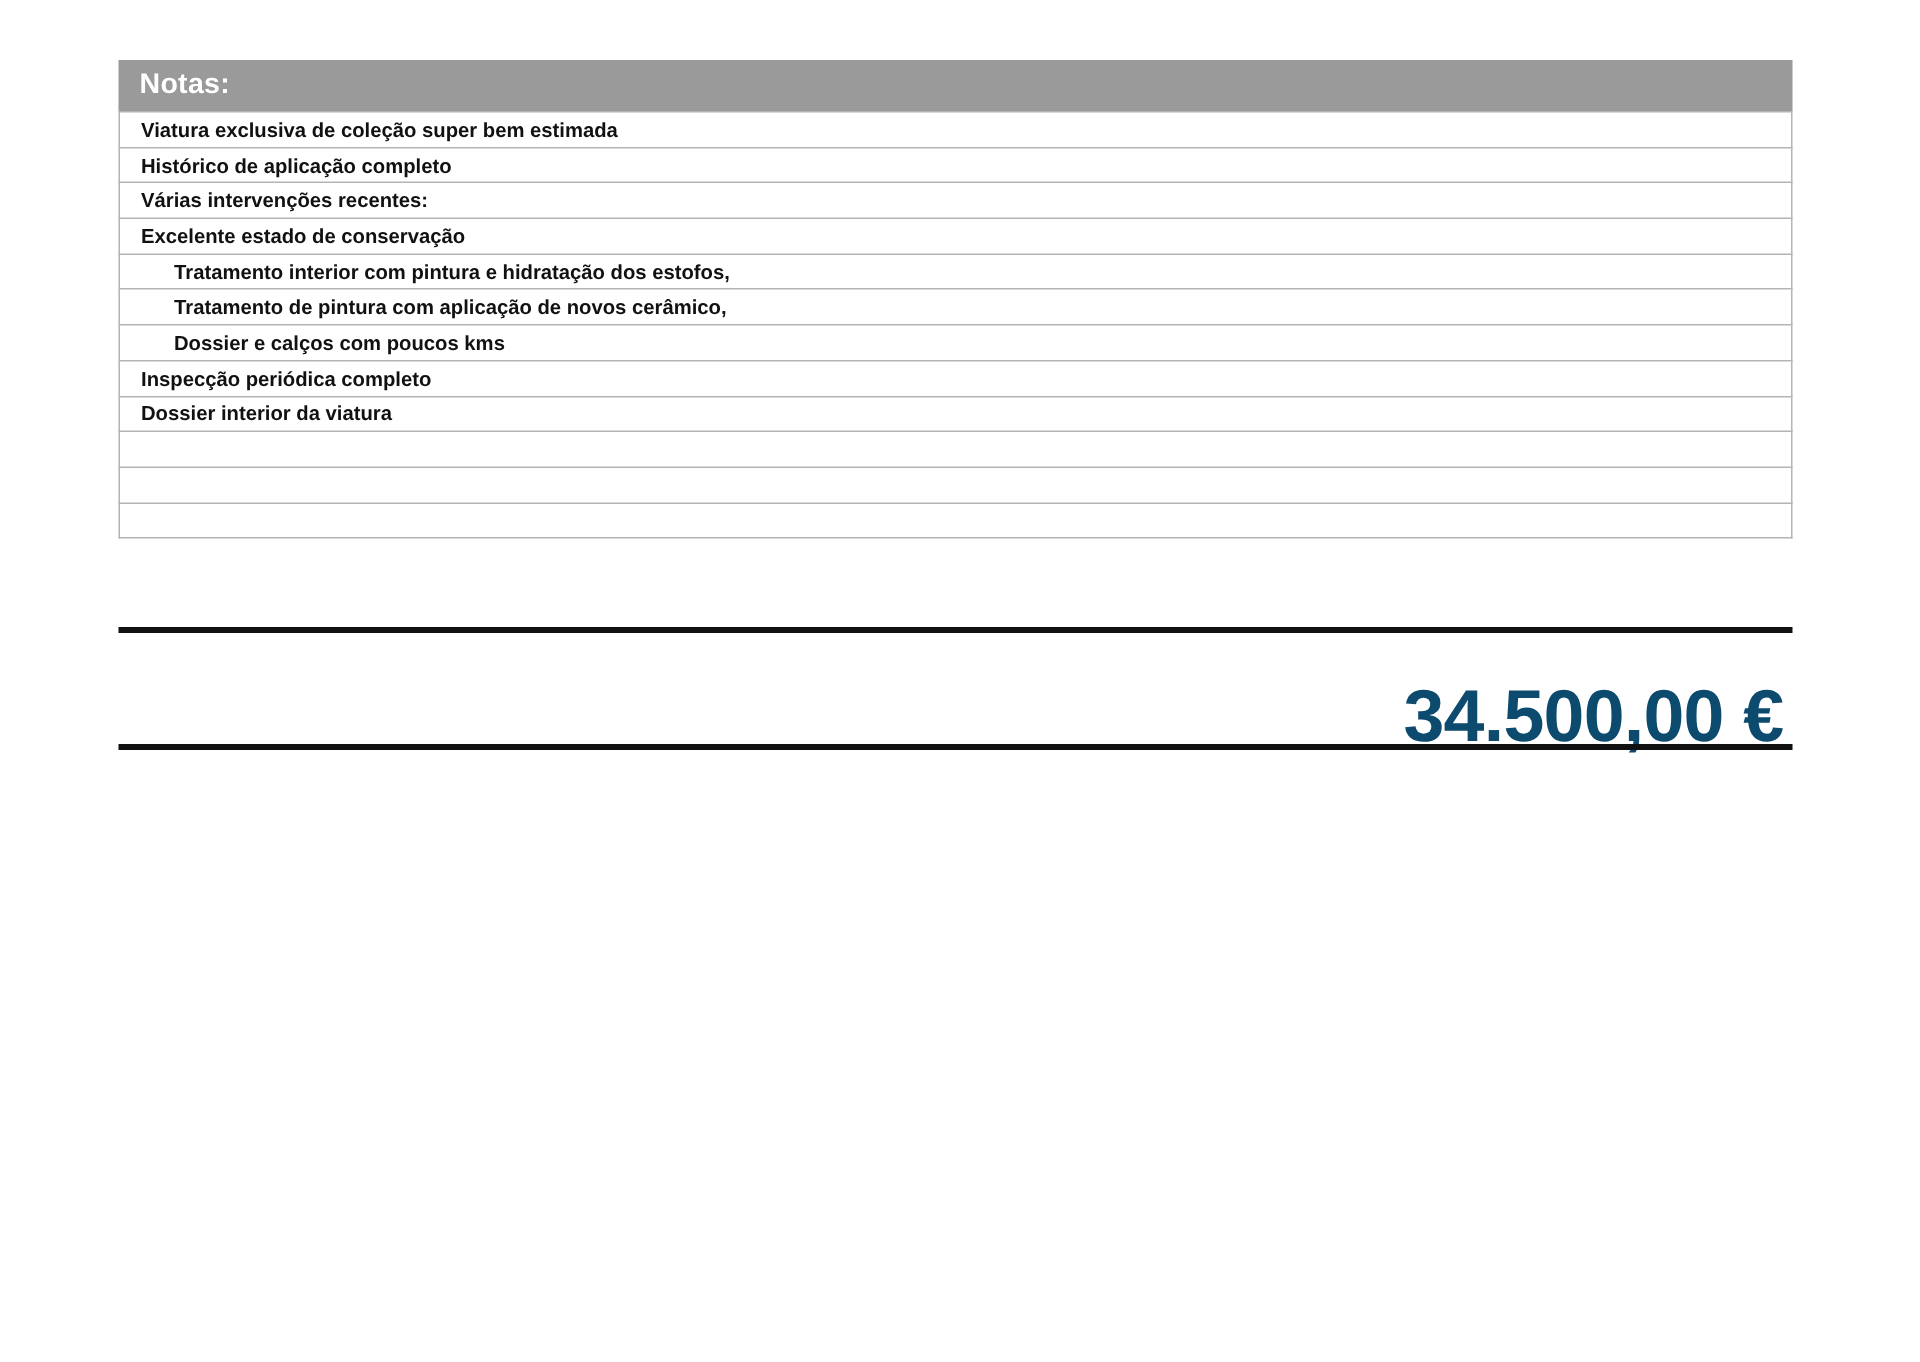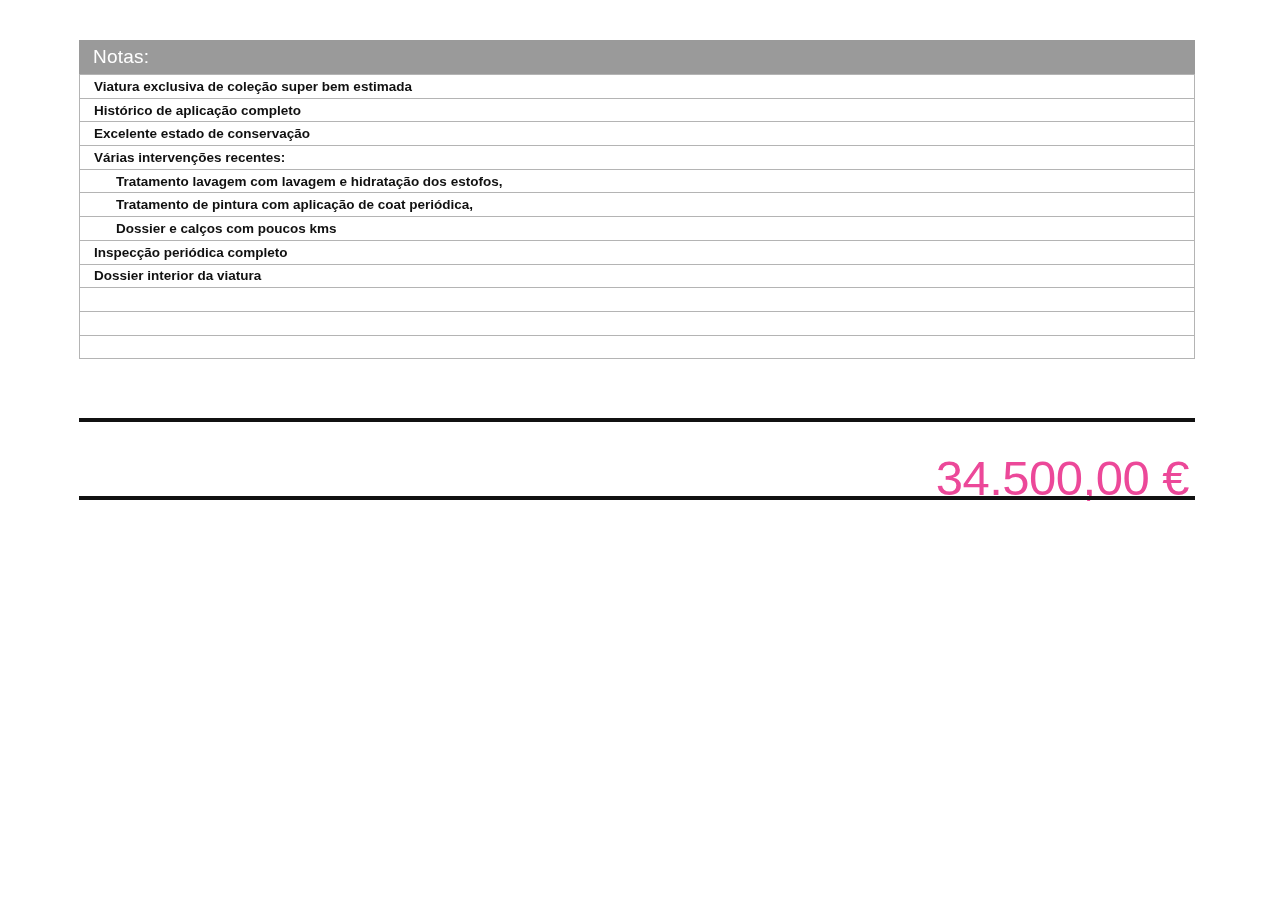--- a/index.html
+++ b/index.html
@@ -25,21 +25,21 @@
   .notes-block {
     position: absolute;
     left: 79px;
     top: 40px;
     width: 1116px;
   }
   .notes-header {
     background: #9a9a9a;
     color: #ffffff;
     font-size: 19px;
-    font-weight: normal;
+    font-weight: bold;
     line-height: 34px;
     height: 34px;
     padding-left: 14px;
     box-sizing: border-box;
     letter-spacing: 0.2px;
   }
   .notes-table {
     border-collapse: collapse;
     width: 100%;
     table-layout: fixed;
@@ -82,22 +82,22 @@
     left: 79px;
     top: 424px;
     width: 1116px;
     height: 68px;
     display: flex;
     align-items: center;
     justify-content: flex-end;
   }
   .total-value {
     font-size: 49px;
-    font-weight: normal;
-    color: #ec4899;
+    font-weight: bold;
+    color: #0c4a6e;
     letter-spacing: -0.5px;
     padding-right: 6px;
     line-height: 1;
     margin-top: 40px;
   }
   .total-rule {
     position: absolute;
     left: 79px;
     top: 496px;
     width: 1116px;
@@ -114,30 +114,30 @@
     <div class="notes-header">Notas:</div>
     <table class="notes-table">
       <tbody>
         <tr>
           <td>Viatura exclusiva de coleção super bem estimada</td>
         </tr>
         <tr>
           <td>Histórico de aplicação completo</td>
         </tr>
         <tr>
+          <td>Várias intervenções recentes:</td>
+        </tr>
+        <tr>
           <td>Excelente estado de conservação</td>
         </tr>
         <tr>
-          <td>Várias intervenções recentes:</td>
+          <td class="indent">Tratamento interior com pintura e hidratação dos estofos,</td>
         </tr>
         <tr>
-          <td class="indent">Tratamento lavagem com lavagem e hidratação dos estofos,</td>
-        </tr>
-        <tr>
-          <td class="indent">Tratamento de pintura com aplicação de coat periódica,</td>
+          <td class="indent">Tratamento de pintura com aplicação de novos cerâmico,</td>
         </tr>
         <tr>
           <td class="indent">Dossier e calços com poucos kms</td>
         </tr>
         <tr>
           <td>Inspecção periódica completo</td>
         </tr>
         <tr>
           <td>Dossier interior da viatura</td>
         </tr>

